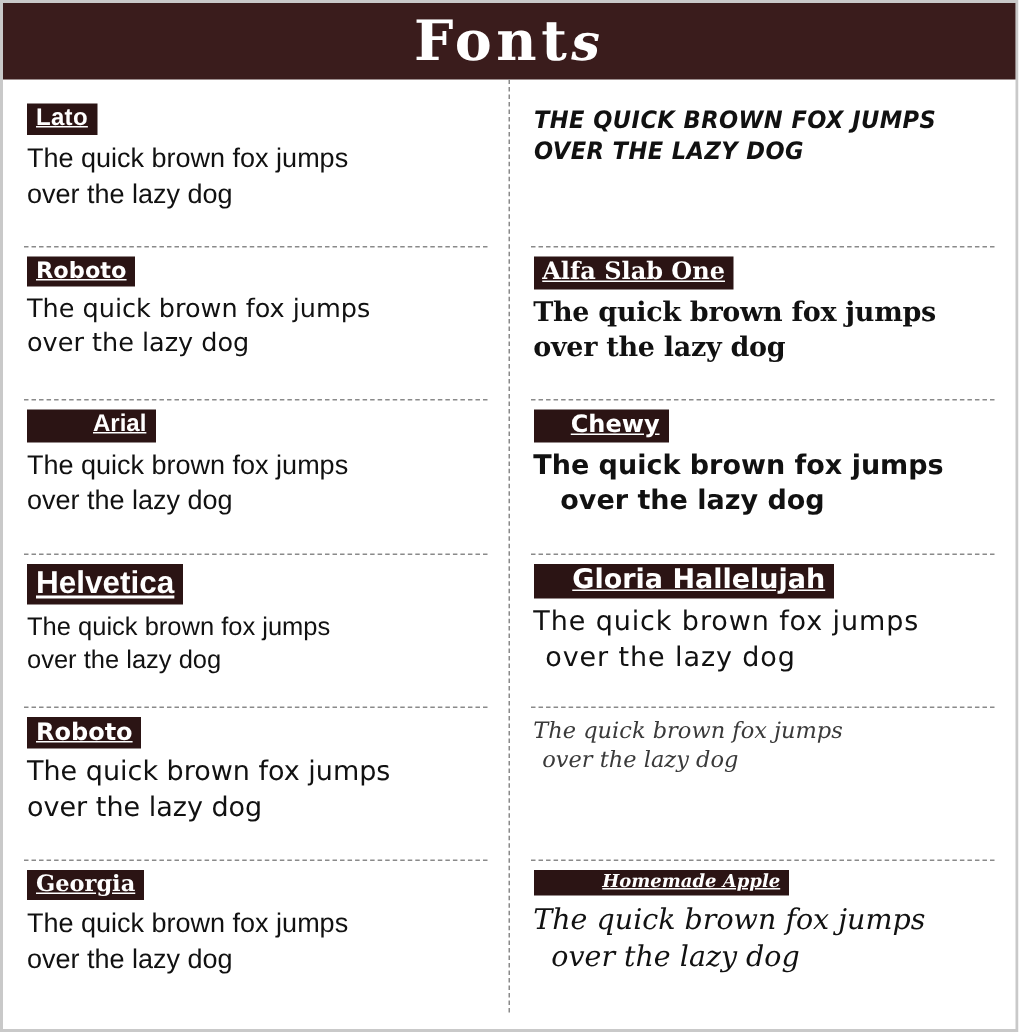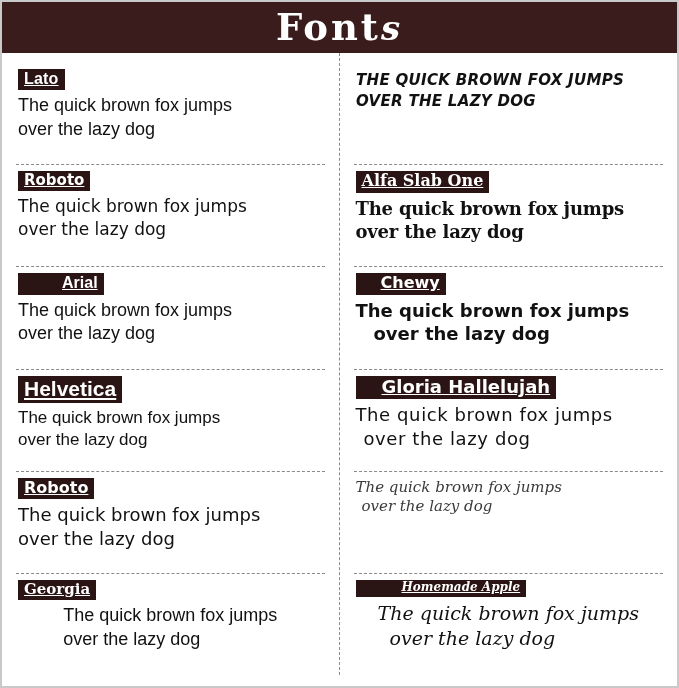--- a/index.html
+++ b/index.html
@@ -63,21 +63,20 @@
     box-sizing: border-box;
     padding: 6px 2px 8px 2px;
     border-bottom: 1px dashed #8a8a8a;
     flex: 1 1 0;
     display: flex;
     flex-direction: column;
     justify-content: flex-start;
   }
   .font-block.last {
     border-bottom: none;
-    align-items: center;
   }
 
   .font-name {
     display: inline-block;
     background: #2b1414;
     color: #ffffff;
     padding: 1px 6px 2px 6px;
     font-size: 16px;
     font-weight: bold;
     align-self: flex-start;

